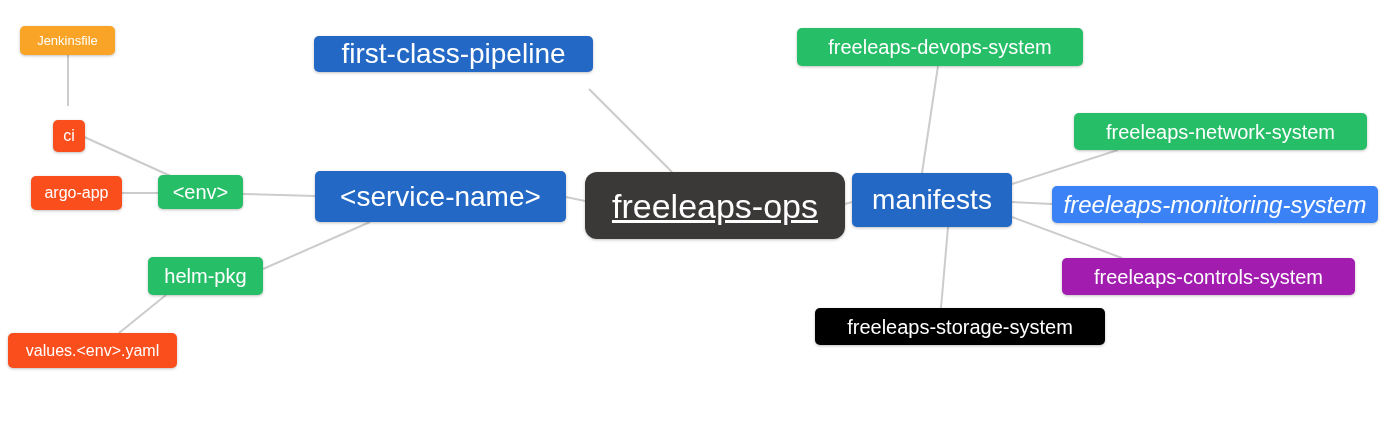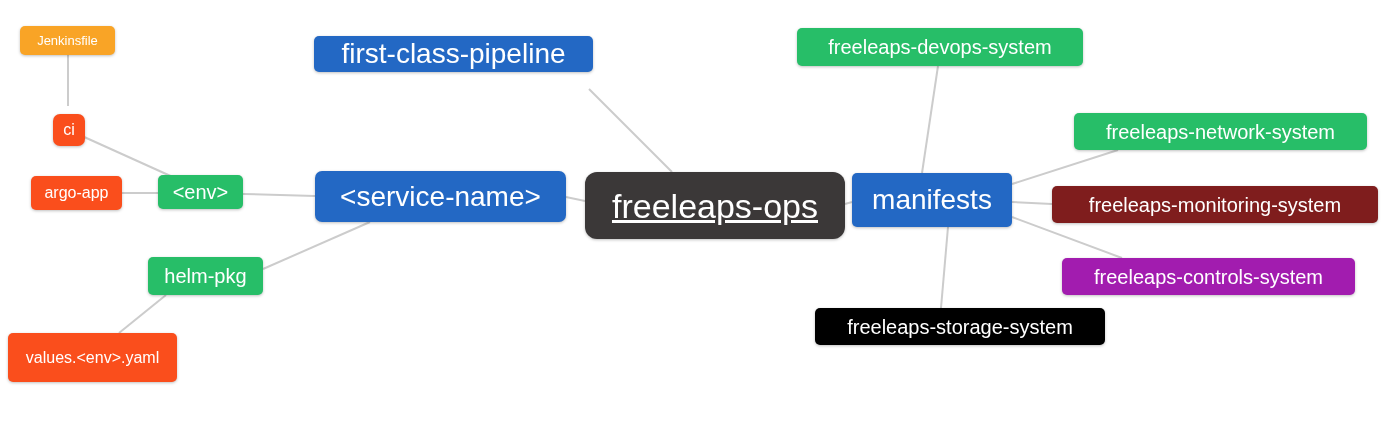--- a/index.html
+++ b/index.html
@@ -49,27 +49,27 @@
       <line x1="845" y1="204" x2="852" y2="202" stroke="#CCCCCC" stroke-width="2"></line>
       <line x1="922" y1="173" x2="938" y2="66" stroke="#CCCCCC" stroke-width="2"></line>
       <line x1="1012" y1="184" x2="1118" y2="150" stroke="#CCCCCC" stroke-width="2"></line>
       <line x1="1012" y1="202" x2="1052" y2="204" stroke="#CCCCCC" stroke-width="2"></line>
       <line x1="1012" y1="217" x2="1122" y2="258" stroke="#CCCCCC" stroke-width="2"></line>
       <line x1="948" y1="227" x2="941" y2="308" stroke="#CCCCCC" stroke-width="2"></line>
     </svg>
   <div id="node-layer">
       <div class="node level-1" style="left: 585px; top: 172px; width: 260px; height: 67px; background: rgb(59, 56, 56); font-size: 34px; color: rgb(255, 255, 255);">freeleaps-ops</div>
       <div class="node level-2" style="left: 314px; top: 36px; width: 279px; height: 36px; background: rgb(35, 104, 196); font-size: 28px; color: rgb(255, 255, 255);">first-class-pipeline</div>
-      <div class="node level-2" style="left: 315px; top: 171px; width: 251px; height: 51px; background: rgb(35, 104, 196); font-size: 28px; color: rgb(255, 255, 255); border-radius: 7px;">&lt;service-name&gt;</div>
+      <div class="node level-2" style="left: 315px; top: 171px; width: 251px; height: 51px; background: rgb(35, 104, 196); font-size: 28px; color: rgb(255, 255, 255);">&lt;service-name&gt;</div>
       <div class="node level-2" style="left: 852px; top: 173px; width: 160px; height: 54px; background: rgb(35, 104, 196); font-size: 28px; color: rgb(255, 255, 255);">manifests</div>
       <div class="node level-3" style="left: 158px; top: 175px; width: 85px; height: 34px; background: rgb(39, 190, 104); font-size: 20px; color: rgb(255, 255, 255);">&lt;env&gt;</div>
       <div class="node level-3" style="left: 148px; top: 257px; width: 115px; height: 38px; background: rgb(39, 190, 104); font-size: 20px; color: rgb(255, 255, 255);">helm-pkg</div>
       <div class="node level-3" style="left: 797px; top: 28px; width: 286px; height: 38px; background: rgb(39, 190, 104); font-size: 20px; color: rgb(255, 255, 255);">freeleaps-devops-system</div>
       <div class="node level-3" style="left: 1055px; top: 113px; width: 293px; height: 37px; background: rgb(39, 190, 104); font-size: 20px; color: rgb(255, 255, 255); margin-left: 19px;">freeleaps-network-system</div>
-      <div class="node level-3" style="left: 1052px; top: 186px; width: 326px; height: 37px; background: #7f1d1d; font-size: 20px; color: rgb(255, 255, 255);">freeleaps-monitoring-system</div>
+      <div class="node level-3" style="left: 1052px; top: 186px; width: 326px; height: 37px; background: #3b82f6; font-size: 24px; color: rgb(255, 255, 255); font-style: italic;">freeleaps-monitoring-system</div>
       <div class="node level-3" style="left: 1062px; top: 258px; width: 293px; height: 37px; background: #a21caf; font-size: 20px; color: rgb(255, 255, 255);">freeleaps-controls-system</div>
       <div class="node level-3" style="left: 815px; top: 308px; width: 290px; height: 37px; background: #000000; font-size: 20px; color: rgb(255, 255, 255);">freeleaps-storage-system</div>
-      <div class="node level-4" style="left: 53px; top: 114px; width: 32px; height: 32px; background: rgb(250, 78, 28); font-size: 16px; color: rgb(255, 255, 255); border-radius: 7px;">ci</div>
+      <div class="node level-4" style="left: 53px; top: 120px; width: 32px; height: 32px; background: rgb(250, 78, 28); font-size: 16px; color: rgb(255, 255, 255);">ci</div>
       <div class="node level-4" style="left: 31px; top: 176px; width: 91px; height: 34px; background: rgb(250, 78, 28); font-size: 16px; color: rgb(255, 255, 255);">argo-app</div>
-      <div class="node level-4" style="left: 8px; top: 333px; width: 169px; height: 49px; background: rgb(250, 78, 28); font-size: 16px; color: rgb(255, 255, 255);">values.&lt;env&gt;.yaml</div>
+      <div class="node level-4" style="left: 8px; top: 333px; width: 169px; height: 35px; background: rgb(250, 78, 28); font-size: 16px; color: rgb(255, 255, 255);">values.&lt;env&gt;.yaml</div>
       <div class="node level-5" style="left: 20px; top: 26px; width: 95px; height: 29px; background: rgb(249, 164, 38); font-size: 13px; color: rgb(255, 255, 255);">Jenkinsfile</div>
     </div>
 </div>
 
 </body></html>

